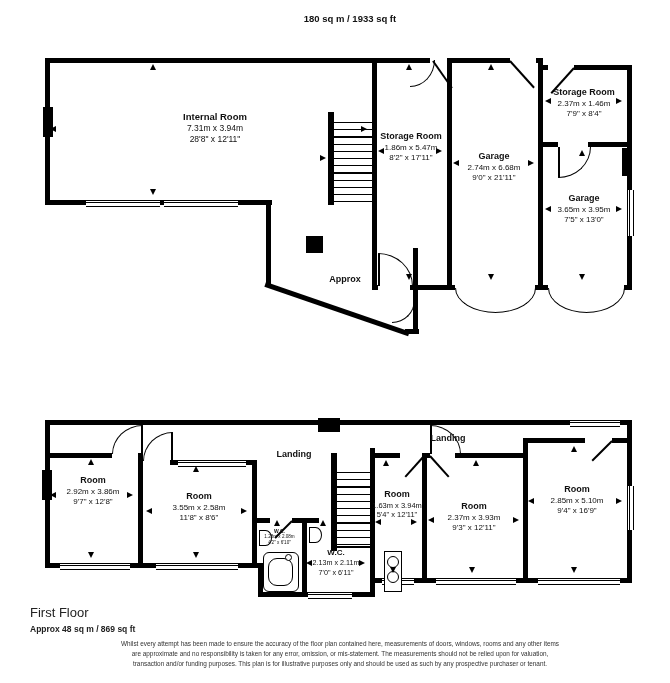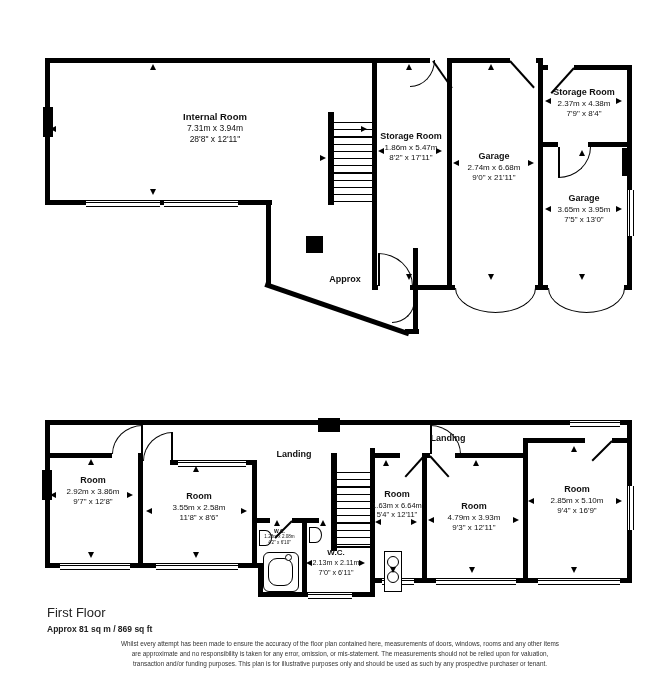--- a/index.html
+++ b/index.html
@@ -37,20 +37,21 @@
   .fx{position:absolute;border:1.1px solid #000;background:#fff;}
   .disc{position:absolute;left:120px;top:639px;width:440px;text-align:center;
         font-size:6.4px;line-height:1.55;color:#333;}
 </style>
 </head>
 <body>
 
 <div id="page">
 
   <div class="hdr">
+    <div>180 sq m / 1933 sq ft</div>
   </div>
 
   <div>
 
     <div class="w" style="left:45px;top:58px;width:385px;height:5px"></div>
     <div class="w" style="left:450px;top:58px;width:60px;height:5px"></div>
     <div class="w" style="left:536px;top:58px;width:7px;height:5px"></div>
     <div class="w" style="left:540px;top:65px;width:8px;height:5px"></div>
     <div class="w" style="left:574px;top:65px;width:58px;height:5px"></div>
     <div class="w" style="left:45px;top:58px;width:5px;height:147px"></div>
@@ -125,21 +126,21 @@
       <div class="dm">1.86m x 5.47m</div>
       <div class="dm">8'2" x 17'11"</div>
     </div>
     <div class="rlabel" style="left:452px;top:151px;width:84px">
       <div class="nm">Garage</div>
       <div class="dm">2.74m x 6.68m</div>
       <div class="dm">9'0" x 21'11"</div>
     </div>
     <div class="rlabel" style="left:541px;top:87px;width:86px">
       <div class="nm">Storage Room</div>
-      <div class="dm">2.37m x 4.38m</div>
+      <div class="dm">2.37m x 1.46m</div>
       <div class="dm">7'9" x 8'4"</div>
     </div>
     <div class="rlabel" style="left:541px;top:193px;width:86px">
       <div class="nm">Garage</div>
       <div class="dm">3.65m x 3.95m</div>
       <div class="dm">7'5" x 13'0"</div>
     </div>
     <div class="rlabel" style="left:305px;top:274px;width:80px">
       <div class="nm">Approx</div>
     </div>
@@ -252,35 +253,35 @@
       <div class="dm">1.28m x 2.08m</div>
       <div class="dm">4'2" x 6'10"</div>
     </div>
     <div class="rlabel mid" style="left:304px;top:548px;width:64px">
       <div class="nm">W.C.</div>
       <div class="dm">2.13m x 2.11m</div>
       <div class="dm">7'0" x 6'11"</div>
     </div>
     <div class="rlabel sm3" style="left:369px;top:489px;width:56px">
       <div class="nm">Room</div>
-      <div class="dm">1.63m x 6.64m</div>
+      <div class="dm">1.63m x 3.94m</div>
       <div class="dm">5'4" x 12'11"</div>
     </div>
     <div class="rlabel" style="left:426px;top:501px;width:96px">
       <div class="nm">Room</div>
-      <div class="dm">4.79m x 3.93m</div>
+      <div class="dm">2.37m x 3.93m</div>
       <div class="dm">9'3" x 12'11"</div>
     </div>
     <div class="rlabel" style="left:527px;top:484px;width:100px">
       <div class="nm">Room</div>
       <div class="dm">2.85m x 5.10m</div>
       <div class="dm">9'4" x 16'9"</div>
     </div>
   </div>
 
-  <div class="seclab" style="left:47px;top:605px">
+  <div class="seclab" style="left:30px;top:605px">
     <div class="t1">First Floor</div>
-    <div class="t2">Approx 81 sq m / 869 sq ft</div>
+    <div class="t2">Approx 48 sq m / 869 sq ft</div>
   </div>
 
   <div class="disc">Whilst every attempt has been made to ensure the accuracy of the floor plan contained here, measurements of doors, windows, rooms and any other items are approximate and no responsibility is taken for any error, omission, or mis-statement. The measurements should not be relied upon for valuation, transaction and/or funding purposes. This plan is for illustrative purposes only and should be used as such by any prospective purchaser or tenant.</div>
 
 </div>
 
 </body></html>

